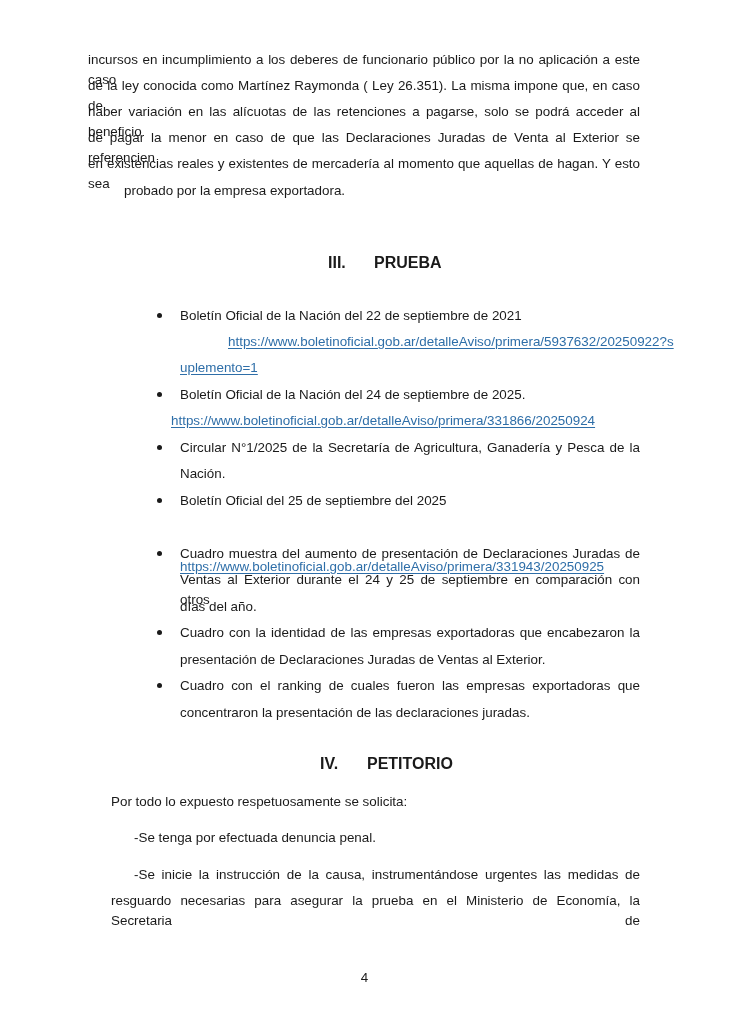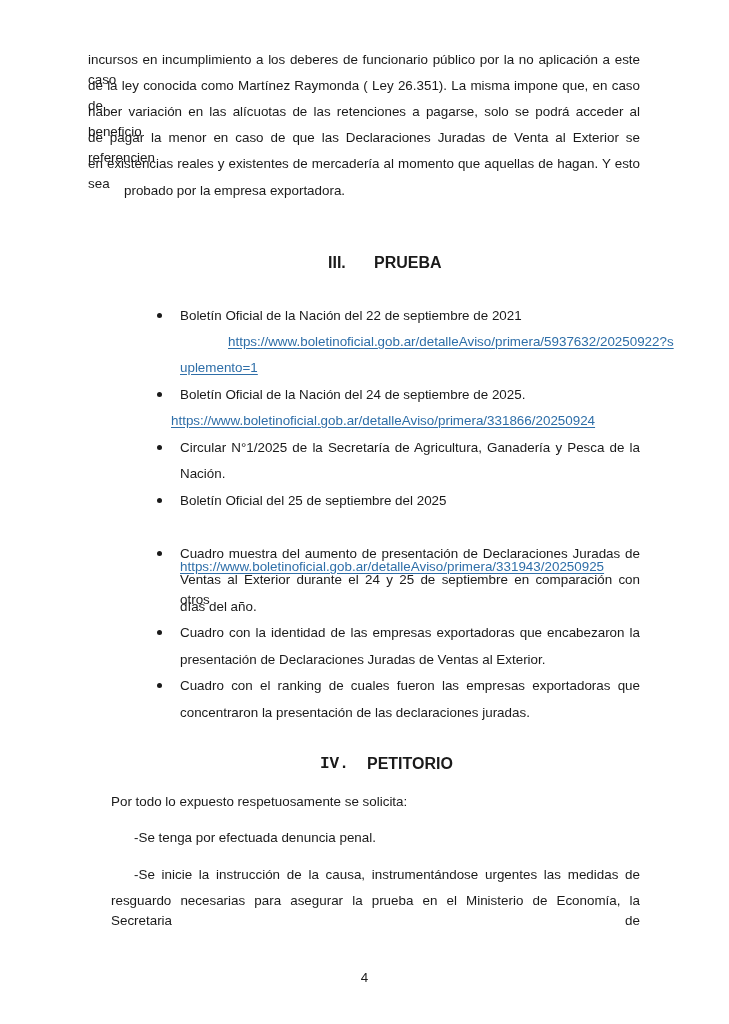--- a/index.html
+++ b/index.html
@@ -78,21 +78,21 @@
     </div>
 
     <div>
       <span class="bullet" style="left:157px;top:683px;"></span>
       <div class="line just" style="left:180px;top:676px;width:460px;">Cuadro con el ranking de cuales fueron las empresas exportadoras que</div>
       <div class="line" style="left:180px;top:703px;">concentraron la presentación de las declaraciones juradas.</div>
     </div>
   </div>
 
   <div>
-    <span class="heading" style="left:320px;top:755px;font-family:Liberation Mono, monospace;">IV.</span>
+    <span class="heading" style="left:320px;top:755px;">IV.</span>
     <span class="heading" style="left:367px;top:755px;">PETITORIO</span>
   </div>
 
   <div>
     <div class="line" style="left:111px;top:792px;">Por todo lo expuesto respetuosamente se solicita:</div>
     <div class="line" style="left:134px;top:828px;text-align:right;">-Se tenga por efectuada denuncia penal.</div>
     <div class="line just" style="left:134px;top:865px;width:506px;">-Se inicie la instrucción de la causa, instrumentándose urgentes las medidas de</div>
     <div class="line just" style="left:111px;top:891px;width:529px;">resguardo necesarias para asegurar la prueba en el Ministerio de Economía, la Secretaria de</div>
   </div>
 

